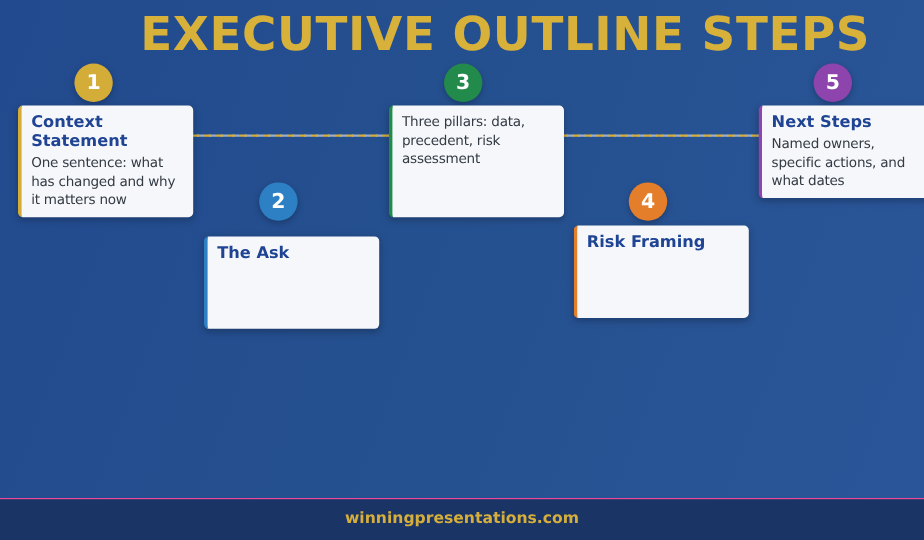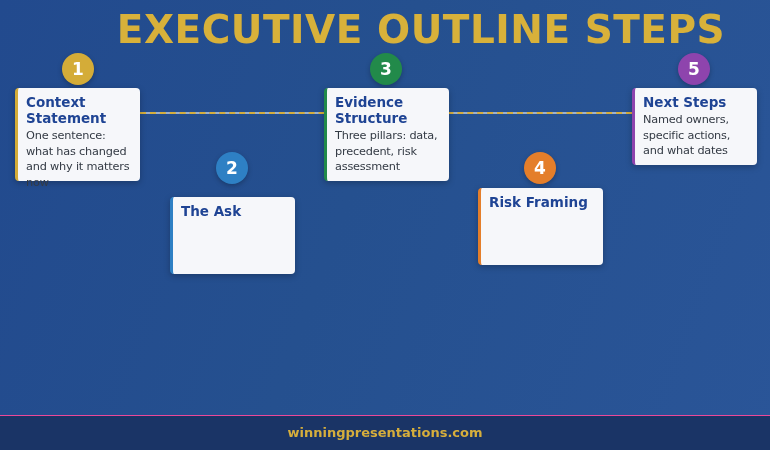--- a/index.html
+++ b/index.html
@@ -25,21 +25,21 @@
       position: absolute; top: 112px; left: 15px; width: 741px; height: 0;
       border-top: 2px dashed rgba(255,255,255,0.55);
     }
     .badge {
       position: absolute; width: 32px; height: 32px; border-radius: 50%;
       color: #ffffff; font-family: "DejaVu Sans", sans-serif; font-weight: 900;
       font-size: 17px; line-height: 32px; text-align: center;
       box-shadow: 0 2px 5px rgba(0,0,0,0.25);
     }
     .card {
-      position: absolute; width: 125px;
+      position: absolute; width: 146px;
       background: #f6f7fa; border-radius: 4px;
       border-left: 3px solid;
       padding: 6px 6px 14px 8px;
       box-shadow: 0 2px 6px rgba(0,0,0,0.25);
     }
     .card-title {
       font-family: "DejaVu Sans", sans-serif; font-weight: 900;
       font-size: 13.5px; line-height: 16px; color: #1f4494;
       margin-bottom: 2px;
     }
@@ -73,21 +73,20 @@
   <div class="card-body">One sentence: what has changed and why it matters now</div>
 </div>
 
 <div class="badge" style="left:216px; top:152px; background:#2e80c4;">2</div>
 <div class="card" style="left:170px; top:197px; height:77px; border-left-color:#2e80c4;">
   <div class="card-title">The Ask</div>
 </div>
 
 <div class="badge" style="left:370px; top:53px; background:#228a4a;">3</div>
 <div class="card" style="left:324px; top:88px; height:93px; border-left-color:#228a4a;">
-  <div class="card-title">Evidence Structure</div>
   <div class="card-body">Three pillars: data, precedent, risk assessment</div>
 </div>
 
 <div class="badge" style="left:524px; top:152px; background:#e47e2a;">4</div>
 <div class="card" style="left:478px; top:188px; height:77px; border-left-color:#e47e2a;">
   <div class="card-title">Risk Framing</div>
 </div>
 
 <div class="badge" style="left:678px; top:53px; background:#8e44ad;">5</div>
 <div class="card" style="left:632px; top:88px; height:77px; border-left-color:#8e44ad;">

